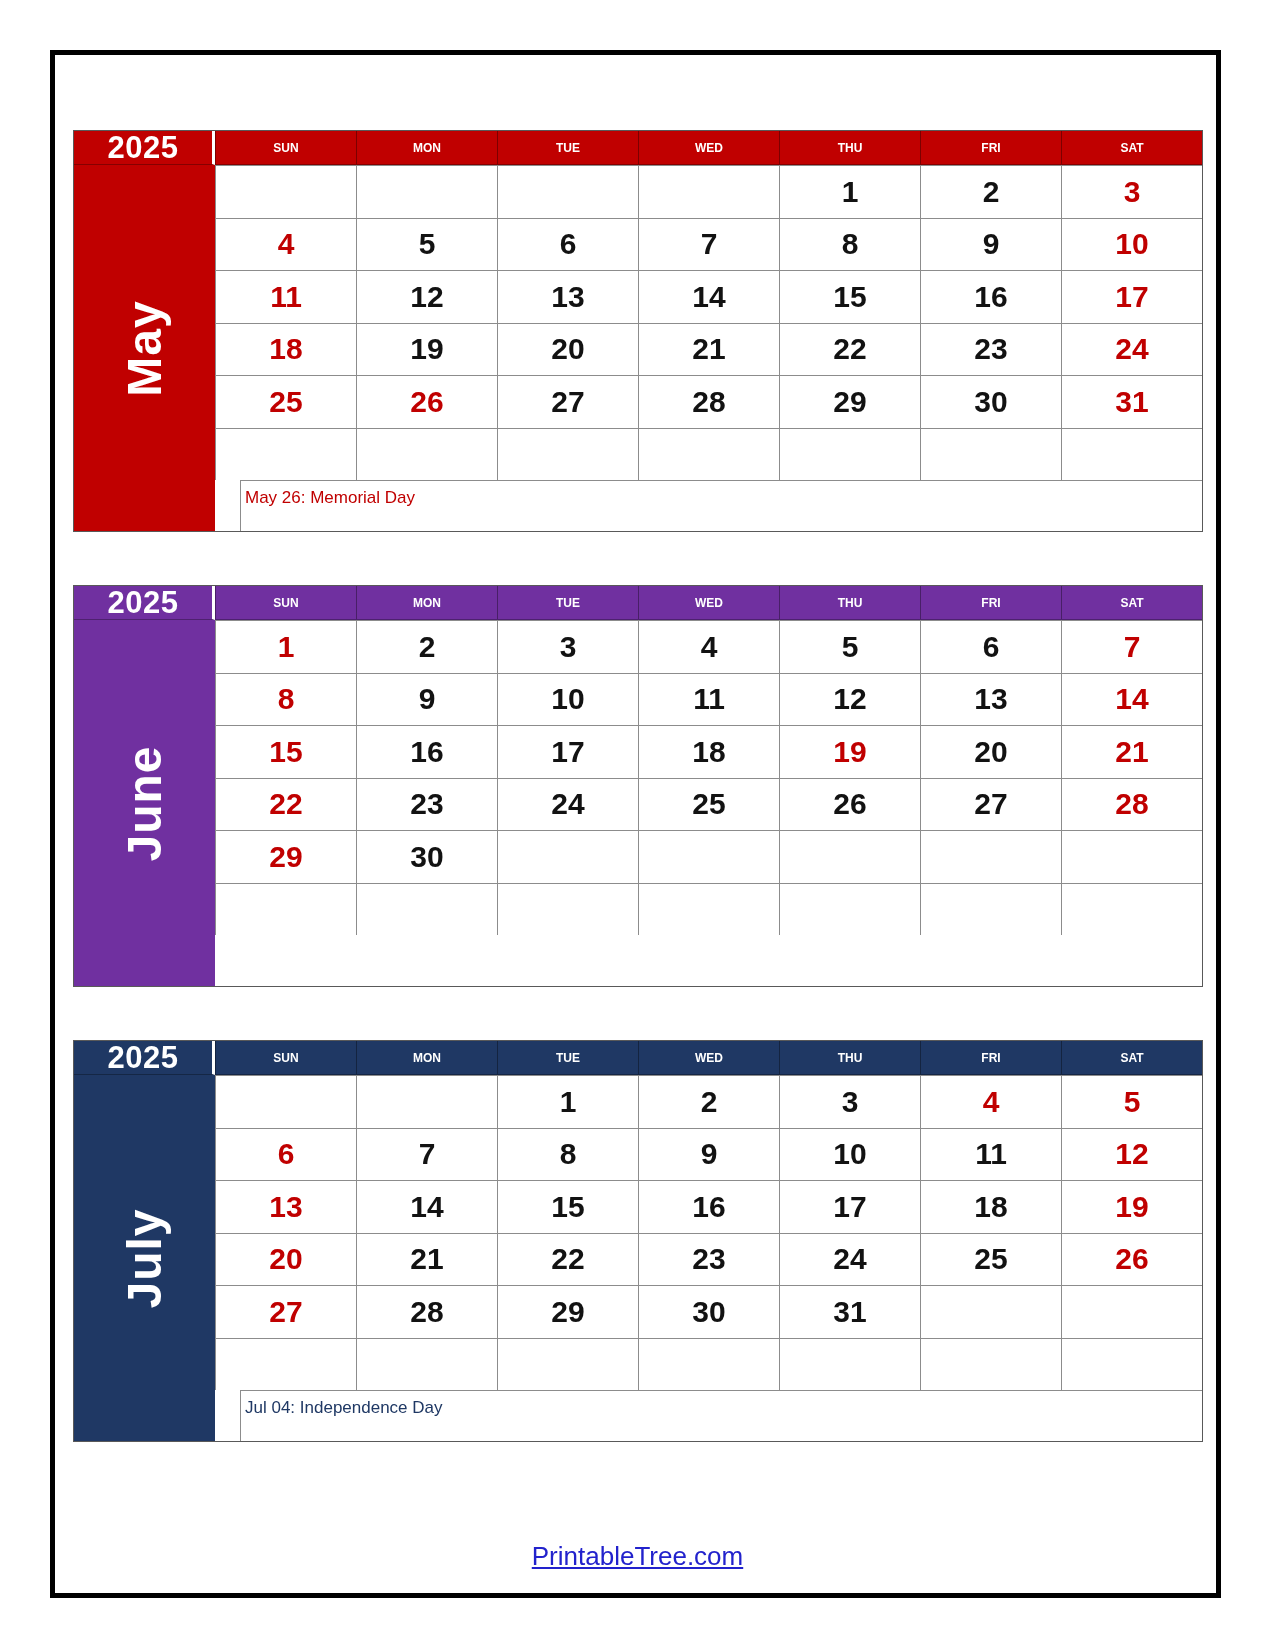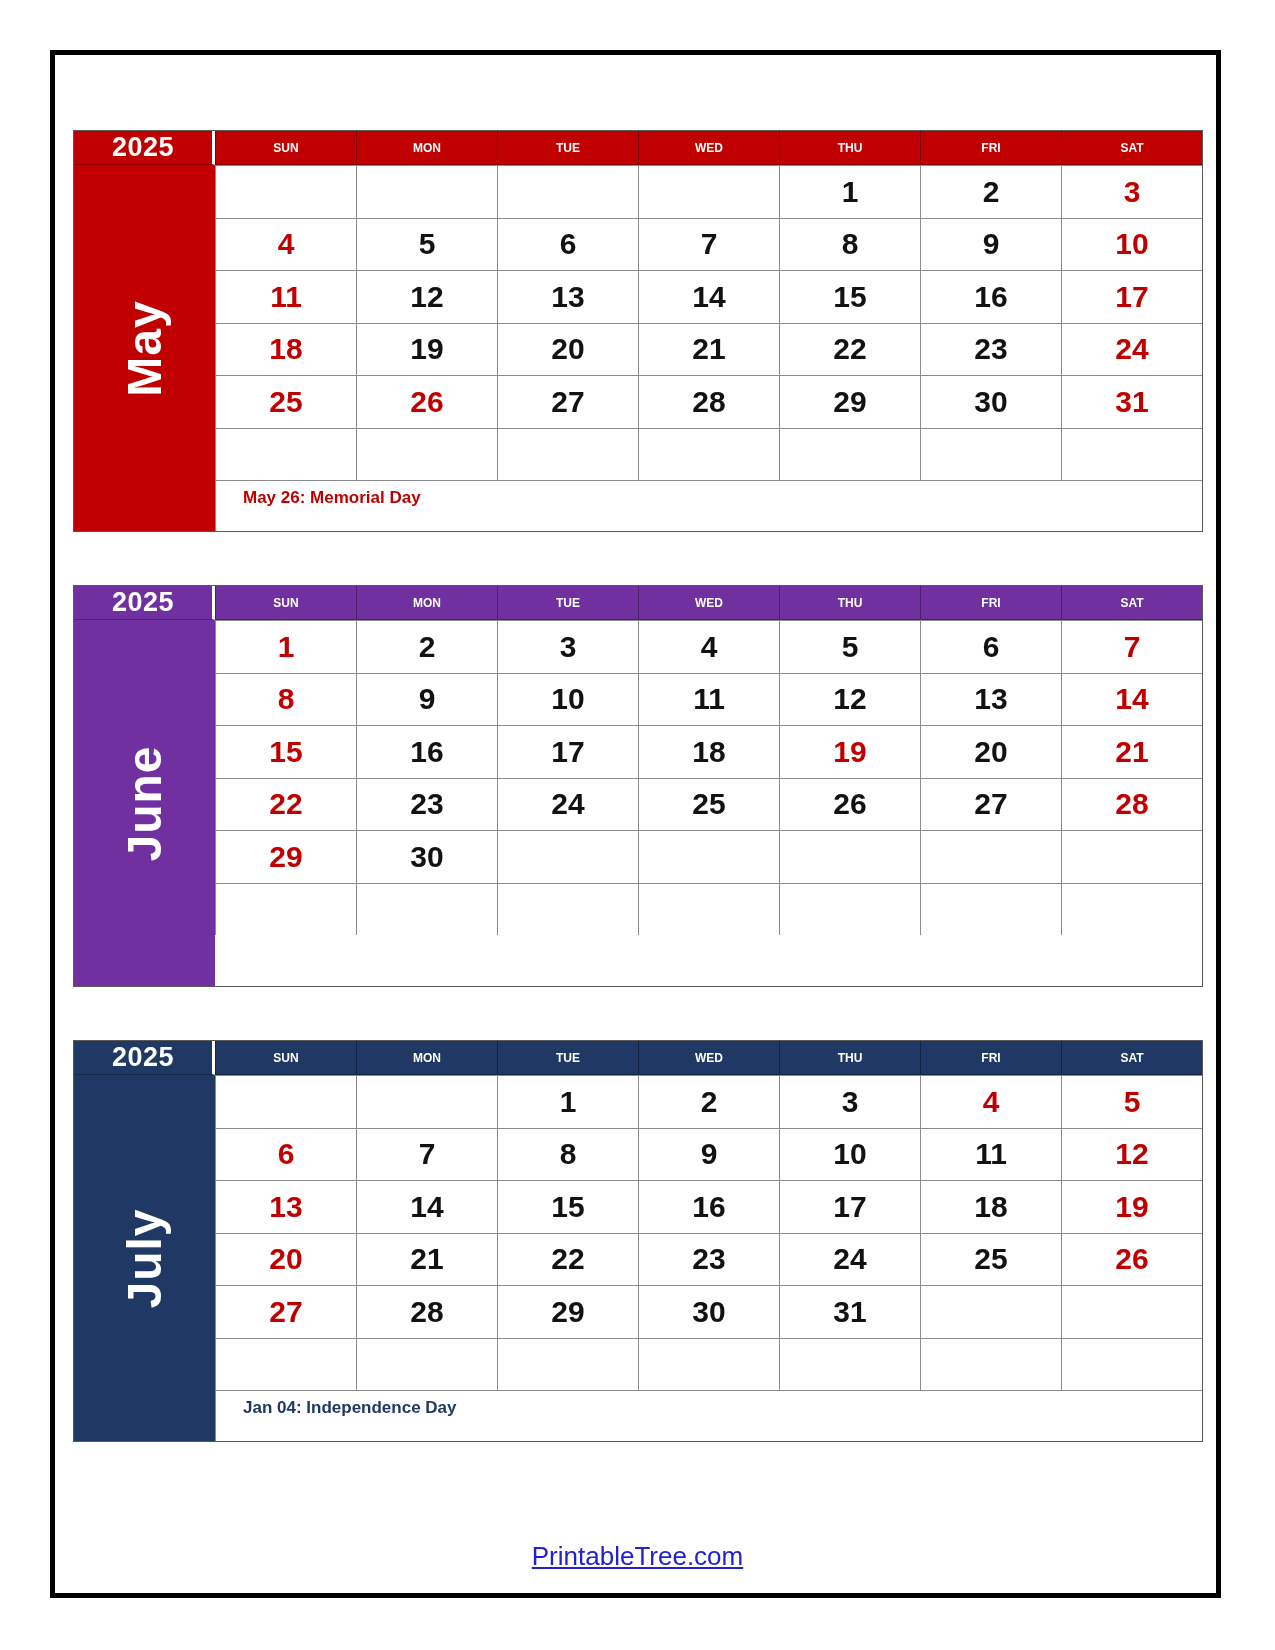--- a/index.html
+++ b/index.html
@@ -25,21 +25,21 @@
     border: 1px solid #595959;
     background: #fff;
   }
   .m0 { top: 130px; }
   .m1 { top: 585px; }
   .m2 { top: 1040px; }
   .year-cell {
     background: var(--accent);
     color: #fff;
     font-weight: bold;
-    font-size: 27px;
+    font-size: 31px;
     letter-spacing: 0.5px;
     display: flex; align-items: center; justify-content: center;
     border-right: 3px solid #fff;
     border-bottom: 1px solid rgba(0,0,0,0.3);
   }
   .dow {
     background: var(--accent);
     color: #fff;
     font-weight: bold;
     font-size: 12px;
@@ -69,24 +69,25 @@
     font-weight: bold;
     font-size: 30px;
     color: #121212;
   }
   .cell.red { color: var(--red); }
   .note {
     grid-column: 2 / -1;
     grid-row: 8;
     border-left: 1px solid var(--grid);
     border-top: 1px solid var(--grid);
-    padding: 7px 27px;
-    font-weight: bold;
+    padding: 7px 4px;
+    font-weight: normal;
     font-size: 17px;
     color: var(--accent);
+    margin-left: 25px;
   }
   .footer {
     position: absolute;
     top: 1541px;
     left: 0;
     width: 1275px;
     text-align: center;
   }
   .footer a {
     color: var(--link);
@@ -260,18 +261,18 @@
     <div class="cell">31</div>
     <div class="cell"></div>
     <div class="cell"></div>
     <div class="cell"></div>
     <div class="cell"></div>
     <div class="cell"></div>
     <div class="cell"></div>
     <div class="cell"></div>
     <div class="cell"></div>
     <div class="cell"></div>
-    <div class="note">Jan 04: Independence Day</div>
+    <div class="note">Jul 04: Independence Day</div>
 </section>
 
 <div class="footer">
   <a href="#">PrintableTree.com</a>
 </div>
 
 </body></html>

